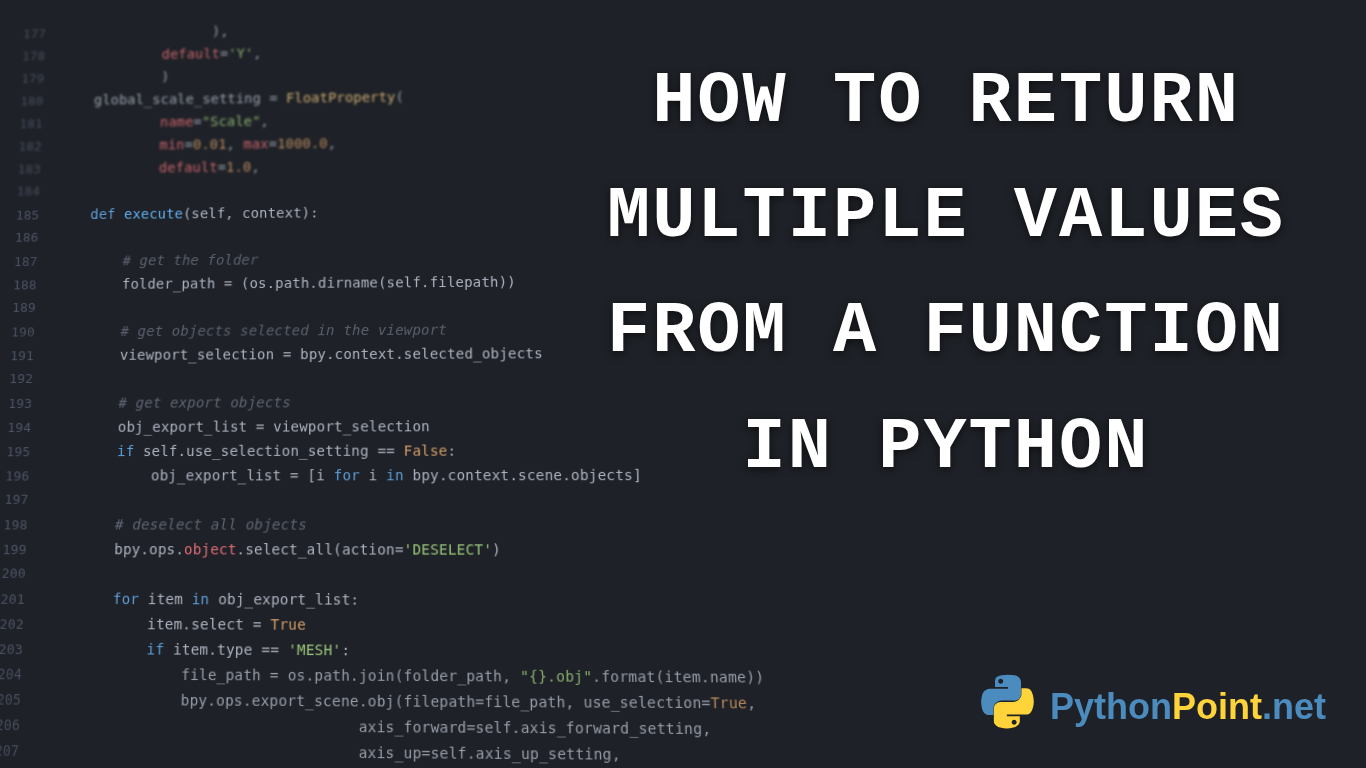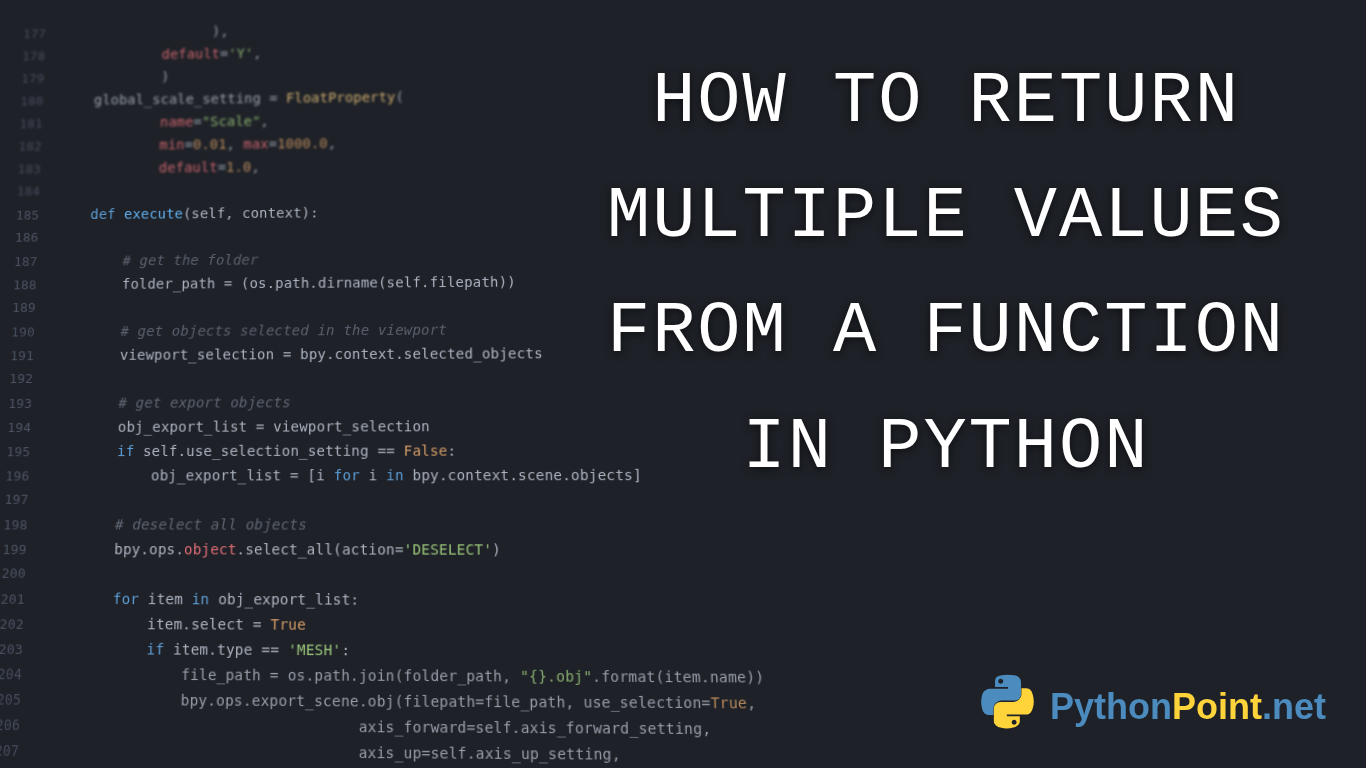--- a/index.html
+++ b/index.html
@@ -53,21 +53,21 @@
     .blur3 { filter: blur(0.6px); opacity: 0.85; transform: scaleY(1.05); }
 
     .overlay-title {
       position: absolute;
       top: 45px;
       right: 30px;
       width: 780px;
       color: #ffffff;
       font-family: 'Courier New', 'Consolas', monospace;
       font-size: 72px;
-      font-weight: 400;
+      font-weight: 700;
       text-align: center;
       line-height: 1.6;
       letter-spacing: 2px;
       text-shadow: 0 2px 8px rgba(0,0,0,0.6);
     }
 
     .logo {
       position: absolute;
       bottom: 28px;
       right: 40px;

